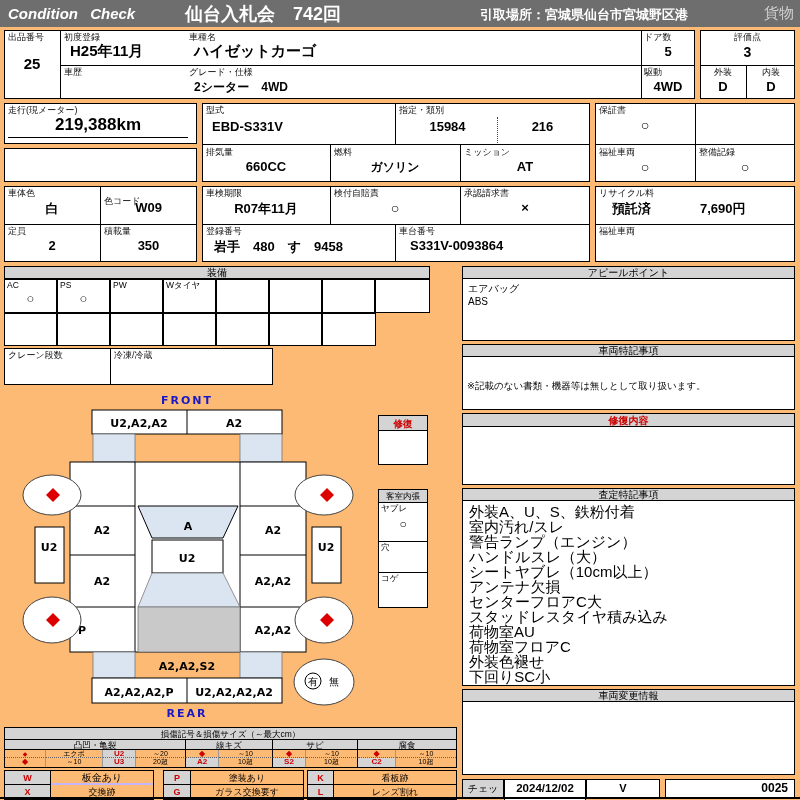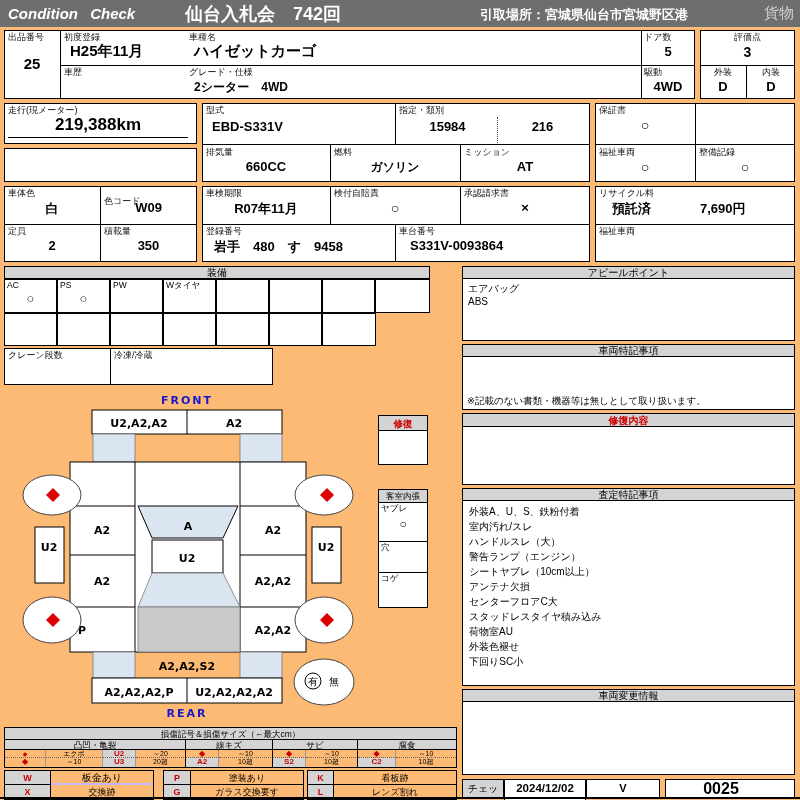--- a/index.html
+++ b/index.html
@@ -12,21 +12,21 @@
   .band{position:absolute;background:#d4d4d4;border:1px solid #000;box-sizing:border-box;text-align:center;font-size:10px;line-height:11px;overflow:hidden;}
   .red{color:#cc0000;}
   .vline{position:absolute;width:1px;background:#000;}
   .hline{position:absolute;height:1px;background:#000;}
   .dotline{position:absolute;width:0;border-left:1px dotted #444;}
   .topbar{position:absolute;left:0;top:0;width:800px;height:27px;background:#6e6e6e;}
   .eqcell{position:absolute;border:1px solid #000;box-sizing:border-box;background:#fff;}
   .eqlbl{position:absolute;left:2px;top:1px;font-size:8.5px;line-height:9px;}
   .eqmark{position:absolute;left:0;right:0;top:11px;text-align:center;font-size:13px;}
   .note{font-size:9.5px;line-height:11px;}
-  .asline{font-size:10px;line-height:15px;padding-left:6px;white-space:nowrap;}
+  .asline{font-size:15px;line-height:15px;padding-left:6px;white-space:nowrap;}
   .apline{font-size:10px;line-height:13px;padding-left:5px;white-space:nowrap;}
   .lgc{position:absolute;box-sizing:border-box;text-align:center;font-size:7px;line-height:8px;overflow:hidden;}
   .lgh{position:absolute;box-sizing:border-box;text-align:center;font-size:8.5px;line-height:10px;background:#d4d4d4;border-bottom:1px solid #000;}
   .codecell{background:#d4d4d4;color:#cc0000;font-weight:bold;}
   svg text{font-family:"DejaVu Sans","Liberation Sans",sans-serif;}
 </style>
 </head>
 <body>
 
 <div id="page">
@@ -168,48 +168,49 @@
   <span class="lbl" style="left:114px;top:350px;">冷凍/冷蔵</span>
 
   <div class="band" style="left:462px;top:266px;width:333px;height:13px;">アピールポイント</div>
   <div class="box" style="left:462px;top:278px;width:333px;height:63px;padding-top:3px;">
     <div class="apline">エアバッグ</div>
     <div class="apline">ABS</div>
   </div>
 
   <div class="band" style="left:462px;top:344px;width:333px;height:13px;">車両特記事項</div>
   <div class="box" style="left:462px;top:356px;width:333px;height:54px;">
-    <div class="abs note" style="left:4px;bottom:3px;white-space:nowrap;">※記載のない書類・機器等は無しとして取り扱います。</div>
+    <div class="abs note" style="left:4px;bottom:18px;white-space:nowrap;">※記載のない書類・機器等は無しとして取り扱います。</div>
   </div>
 
   <div class="band red" style="left:462px;top:413px;width:333px;height:14px;font-weight:bold;line-height:13px;">修復内容</div>
   <div class="box" style="left:462px;top:426px;width:333px;height:59px;"></div>
 
   <div class="band" style="left:462px;top:488px;width:333px;height:13px;">査定特記事項</div>
   <div class="box" style="left:462px;top:500px;width:333px;height:186px;padding-top:3px;">
     <div class="asline">外装A、U、S、鉄粉付着</div>
     <div class="asline">室内汚れ/スレ</div>
+    <div class="asline">警告ランプ（エンジン）</div>
     <div class="asline">ハンドルスレ（大）</div>
-    <div class="asline">警告ランプ（エンジン）</div>
     <div class="asline">シートヤブレ（10cm以上）</div>
     <div class="asline">アンテナ欠損</div>
     <div class="asline">センターフロアC大</div>
     <div class="asline">スタッドレスタイヤ積み込み</div>
     <div class="asline">荷物室AU</div>
+    <div class="asline">荷物室フロアC</div>
     <div class="asline">外装色褪せ</div>
     <div class="asline">下回りSC小</div>
   </div>
 
   <div class="band" style="left:462px;top:689px;width:333px;height:13px;">車両変更情報</div>
   <div class="box" style="left:462px;top:701px;width:333px;height:74px;"></div>
 
   <div class="box" style="left:462px;top:779px;width:42px;height:19px;background:#d4d4d4;font-size:10px;line-height:17px;text-align:center;">チェック</div>
   <div class="box" style="left:504px;top:779px;width:82px;height:32px;font-size:11.5px;line-height:17px;text-align:center;font-weight:bold;">2024/12/02</div>
   <div class="box" style="left:586px;top:779px;width:74px;height:19px;font-size:11px;line-height:17px;text-align:center;font-weight:bold;">V</div>
-  <div class="box" style="left:665px;top:779px;width:130px;height:19px;font-size:16px;line-height:17px;text-align:center;padding-right:18px;font-weight:bold;">0025</div>
+  <div class="box" style="left:665px;top:779px;width:130px;height:19px;font-size:12px;line-height:17px;text-align:right;padding-right:6px;font-weight:bold;">0025</div>
 
   <svg class="abs" style="left:0;top:393px;" width="460" height="334" viewBox="0 393 460 334">
     <text x="187" y="404" text-anchor="middle" font-size="11" font-weight="bold" fill="#1818c8" letter-spacing="2">FRONT</text>
 
     <rect x="92" y="410" width="190" height="24" fill="#fff" stroke="#000"></rect>
     <line x1="187" y1="410" x2="187" y2="434" stroke="#000"></line>
     <text x="139" y="427" text-anchor="middle" font-size="11" font-weight="bold">U2,A2,A2</text>
     <text x="234" y="427" text-anchor="middle" font-size="11" font-weight="bold">A2</text>
 
     <rect x="93" y="434" width="42" height="28" fill="#dbe5f1" stroke="#777" stroke-width="0.8"></rect>

